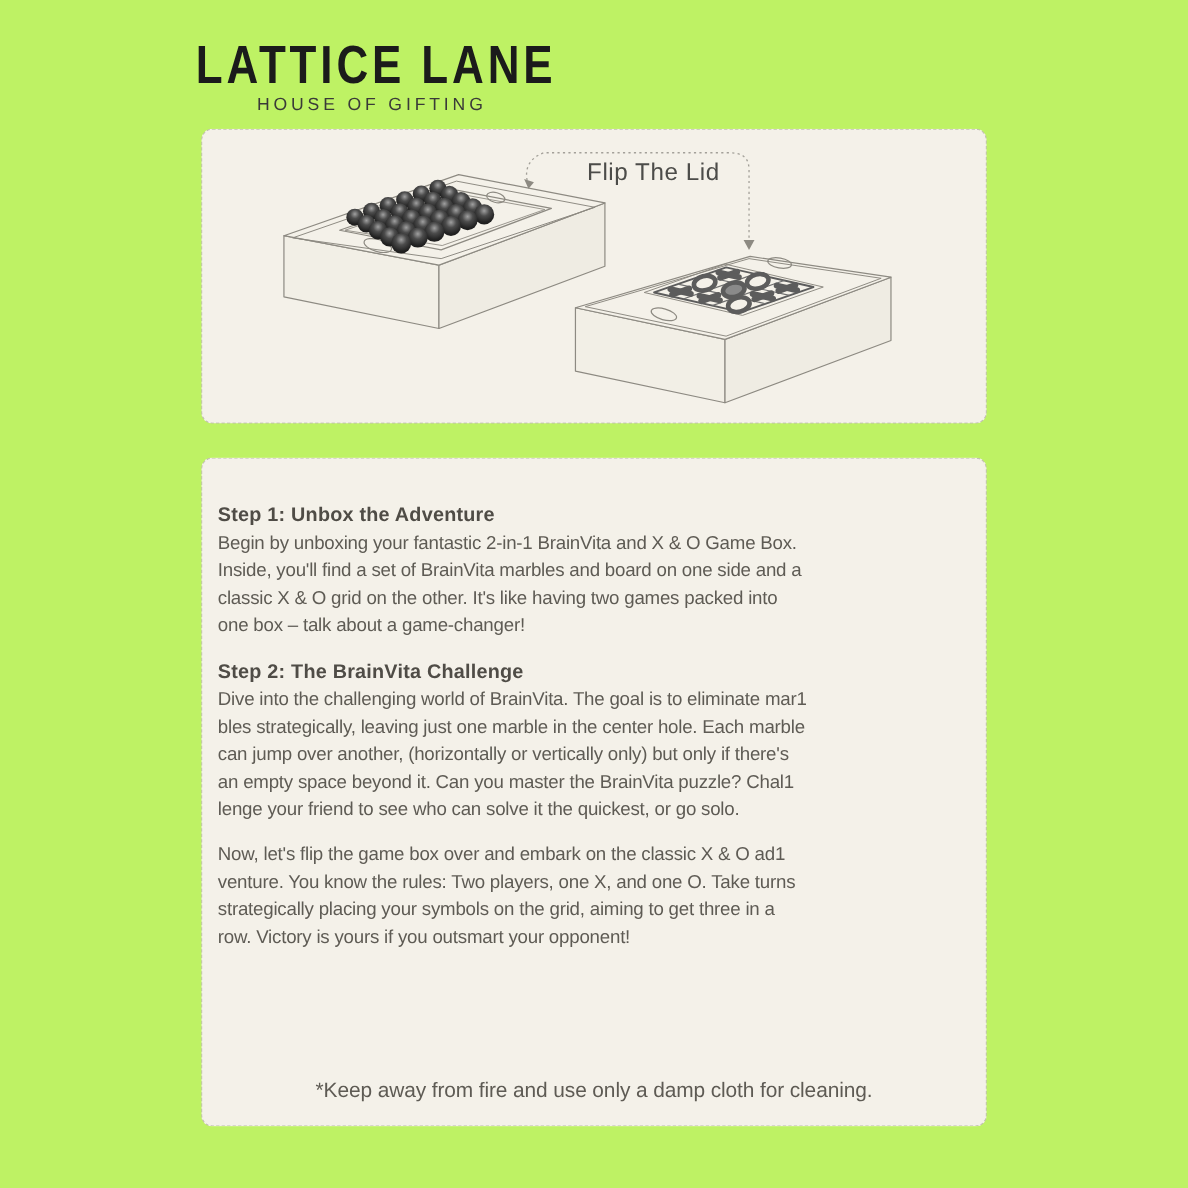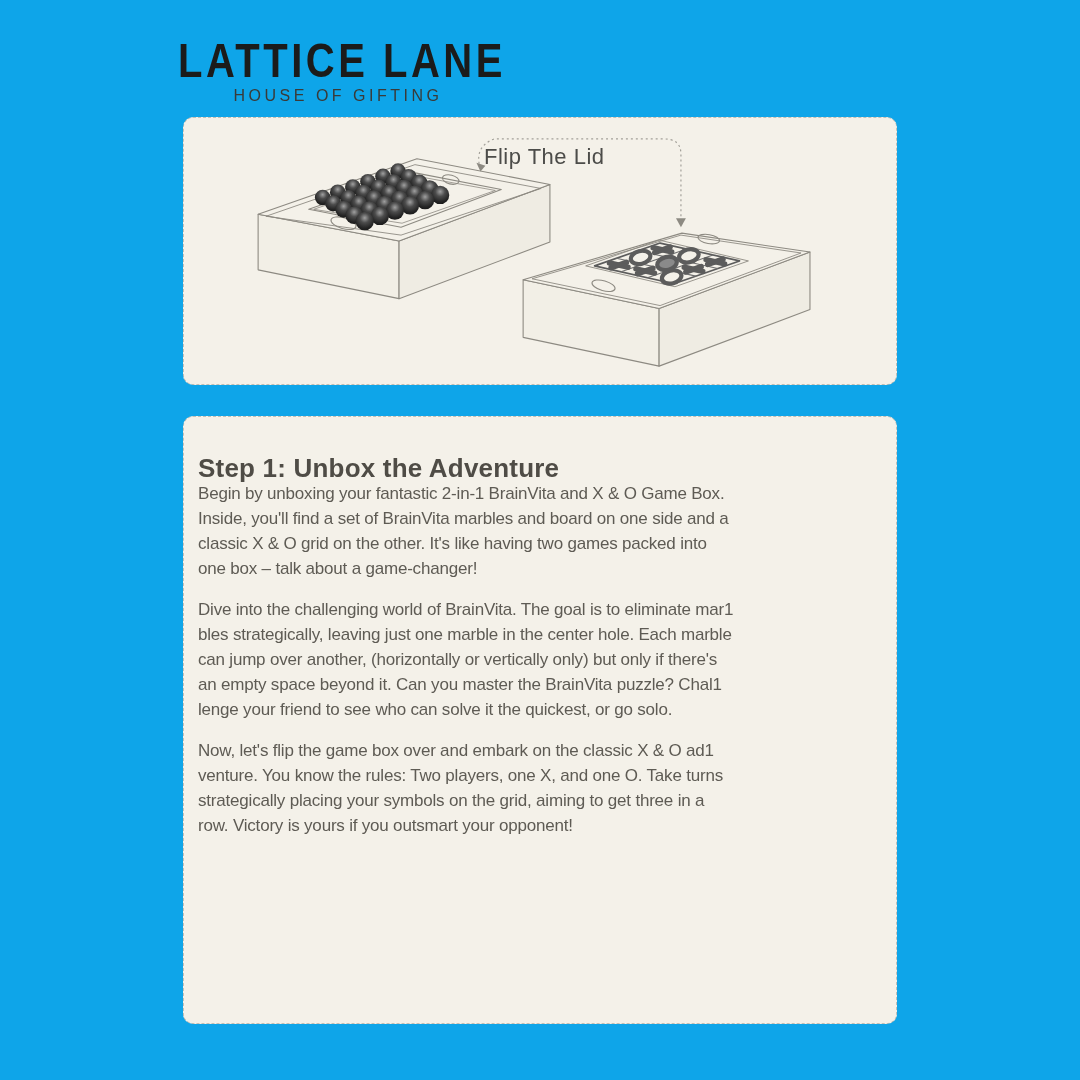--- a/index.html
+++ b/index.html
@@ -3,21 +3,21 @@
 <meta charset="utf-8">
 <style>
   html,body{margin:0;padding:0;}
   body{
     width:1080px;height:1080px;
     background:#f0ede5;
     font-family:"Liberation Sans", sans-serif;
     position:relative;
     overflow:hidden;
   }
-  .canvas{position:absolute;inset:0;background:#0ea5e9;}
+  .canvas{position:absolute;inset:0;background:#bef264;}
 
   
   .logo{position:absolute;left:178px;top:44px;width:320px;}
   .brand-name{
     font-size:40px;font-weight:700;color:#1b1b1b;
     letter-spacing:3.5px;white-space:nowrap;
     transform:scaleY(1.22);transform-origin:left bottom;
     line-height:40px;
   }
   .brand-tagline{
@@ -34,27 +34,27 @@
     border-radius:10px;
     box-sizing:border-box;
   }
   .card-illustration{top:117px;height:268px;}
   .card-instructions{top:416px;height:608px;padding:38px 12px 0 14px;}
 
   
   .illu-svg{position:absolute;inset:0;width:100%;height:100%;}
   .flip-label{
     position:absolute;left:300px;top:26px;width:220px;
-    font-size:22px;color:#4c4c49;letter-spacing:0.5px;
+    text-align:center;font-size:22px;color:#4c4c49;letter-spacing:0.5px;
   }
 
   
   .step{margin-bottom:16px;}
   .step-title{
-    font-size:26px;font-weight:700;color:#4f4c46;
+    font-size:18px;font-weight:700;color:#4f4c46;
     line-height:26px;letter-spacing:0.2px;
   }
   .step-body{
     font-size:17px;color:#5e5b54;line-height:25px;
     letter-spacing:-0.2px;white-space:pre-line;
   }
   .care-note{
     position:absolute;left:0;right:0;bottom:20px;
     text-align:center;font-size:19px;color:#5e5b54;letter-spacing:-0.1px;
   }
@@ -172,29 +172,31 @@
 
     <div class="step">
       <div class="step-title">Step 1: Unbox the Adventure</div>
       <div class="step-body">Begin by unboxing your fantastic 2-in-1 BrainVita and X &amp; O Game Box.
 Inside, you'll find a set of BrainVita marbles and board on one side and a
 classic X &amp; O grid on the other. It's like having two games packed into
 one box – talk about a game-changer!</div>
     </div>
 
     <div class="step">
+      <div class="step-title">Step 2: The BrainVita Challenge</div>
       <div class="step-body">Dive into the challenging world of BrainVita. The goal is to eliminate mar1
 bles strategically, leaving just one marble in the center hole. Each marble
 can jump over another, (horizontally or vertically only) but only if there's
 an empty space beyond it. Can you master the BrainVita puzzle? Chal1
 lenge your friend to see who can solve it the quickest, or go solo.</div>
     </div>
 
     <div class="step">
       <div class="step-body">Now, let's flip the game box over and embark on the classic X &amp; O ad1
 venture. You know the rules: Two players, one X, and one O. Take turns
 strategically placing your symbols on the grid, aiming to get three in a
 row. Victory is yours if you outsmart your opponent!</div>
     </div>
 
+    <div class="care-note">*Keep away from fire and use only a damp cloth for cleaning.</div>
   </div>
 
 </div>
 
 </body></html>

